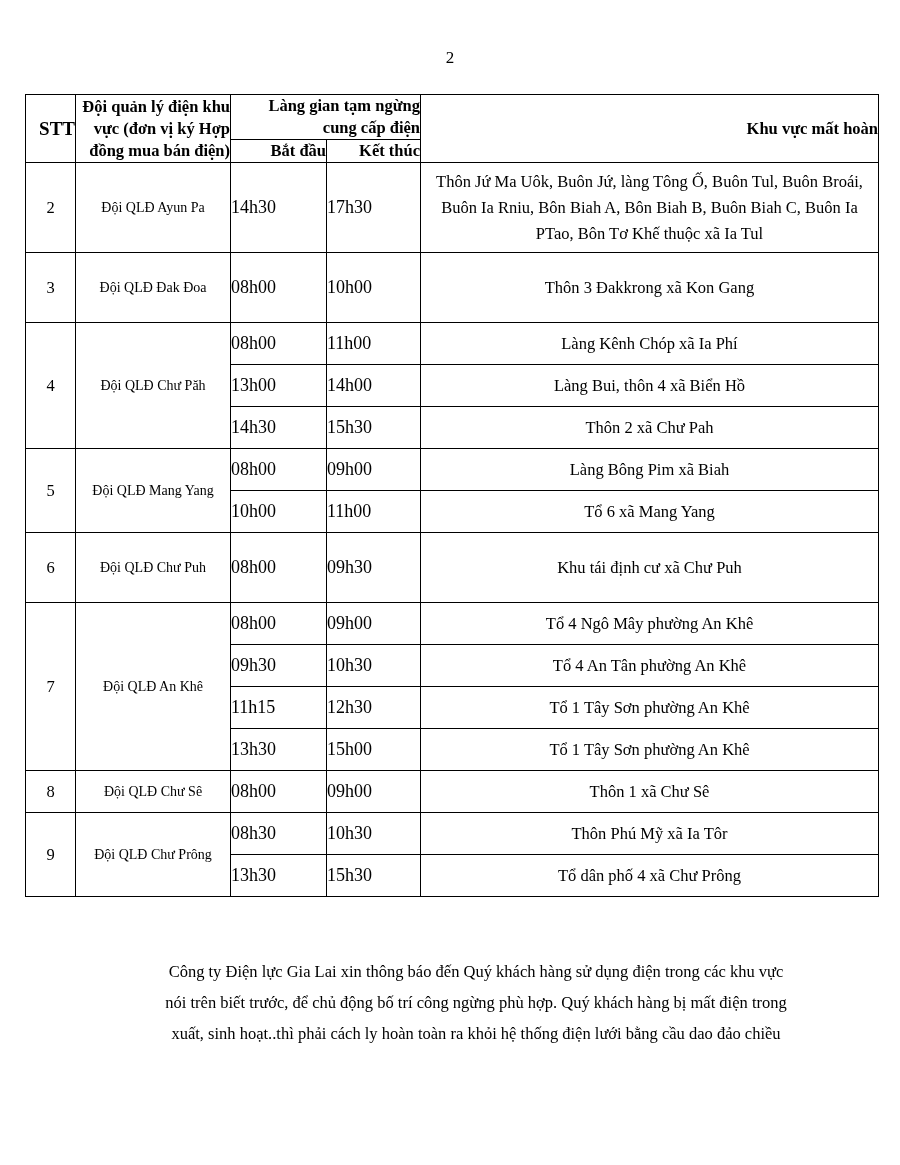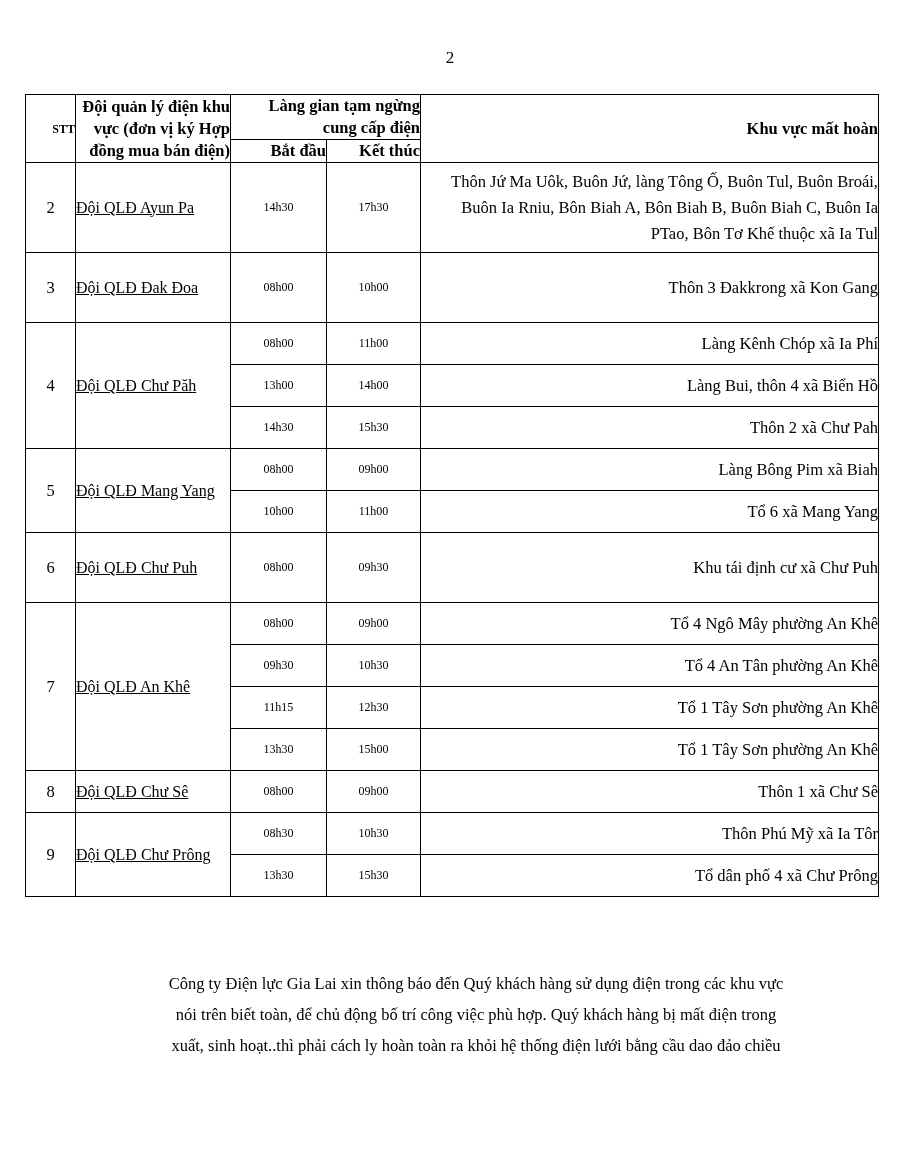--- a/index.html
+++ b/index.html
@@ -49,40 +49,39 @@
     padding: 0;
     vertical-align: middle;
   }
   th.hd {
     font-weight: bold;
     text-align: right;
     font-size: 16.5px;
     line-height: 22px;
     padding: 7px 4px;
   }
-  th.hd-stt { font-size: 12px; }
+  th.hd-stt { font-size: 19px; }
   td.c-stt {
     text-align: center;
     font-size: 16.5px;
     height: 100%;
   }
   td.c-unit {
-    text-align: left;
-    font-size: 16px;
+    text-align: center;
+    font-size: 14px;
     line-height: 24px;
     padding: 4px 6px;
-    text-decoration: underline;
   }
   td.c-time {
-    text-align: center;
-    font-size: 12px;
+    text-align: left;
+    font-size: 18px;
     padding: 10px 2px;
   }
   td.c-area {
-    text-align: right;
+    text-align: center;
     font-size: 16.5px;
     line-height: 26px;
     padding: 7px 6px 7px 10px;
   }
   
   col.w-stt   { width: 50px; }
   col.w-unit  { width: 155px; }
   col.w-start { width: 96px; }
   col.w-end   { width: 94px; }
   col.w-area  { width: 458px; }
@@ -91,21 +90,21 @@
     position: absolute;
     top: 956px;
     left: 96px;
     width: 760px;
     font-size: 16.5px;
     line-height: 31px;
     text-align: justify;
     text-align-last: center;
     font-family: "Liberation Serif", "DejaVu Serif", serif;
   }
-  .footer-note p { margin: 12px; }
+  .footer-note p { margin: 0; }
   .footer-note .fl { display: block; white-space: nowrap; }
   .fl-1 { text-indent: 0; }
 </style>
 </head>
 <body>
 
 <div class="page">
 
   <div class="page-number">2</div>
 
@@ -222,18 +221,18 @@
             <td class="c-time">15h30</td>
             <td class="c-area">Tổ dân phố 4 xã Chư Prông</td>
           </tr>
         </tbody>
     </table>
   </div>
 
   <div class="footer-note">
     <p id="footer-lines">
         <span class="fl fl-1">Công ty Điện lực Gia Lai xin thông báo đến Quý khách hàng sử dụng điện trong các khu vực</span>
-        <span class="fl fl-2">nói trên biết toàn, để chủ động bố trí công việc phù hợp. Quý khách hàng bị mất điện trong</span>
+        <span class="fl fl-2">nói trên biết trước, để chủ động bố trí công ngừng phù hợp. Quý khách hàng bị mất điện trong</span>
         <span class="fl fl-4">xuất, sinh hoạt..thì phải cách ly hoàn toàn ra khỏi hệ thống điện lưới bằng cầu dao đảo chiều</span>
       </p>
   </div>
 
 </div>
 
 </body></html>

